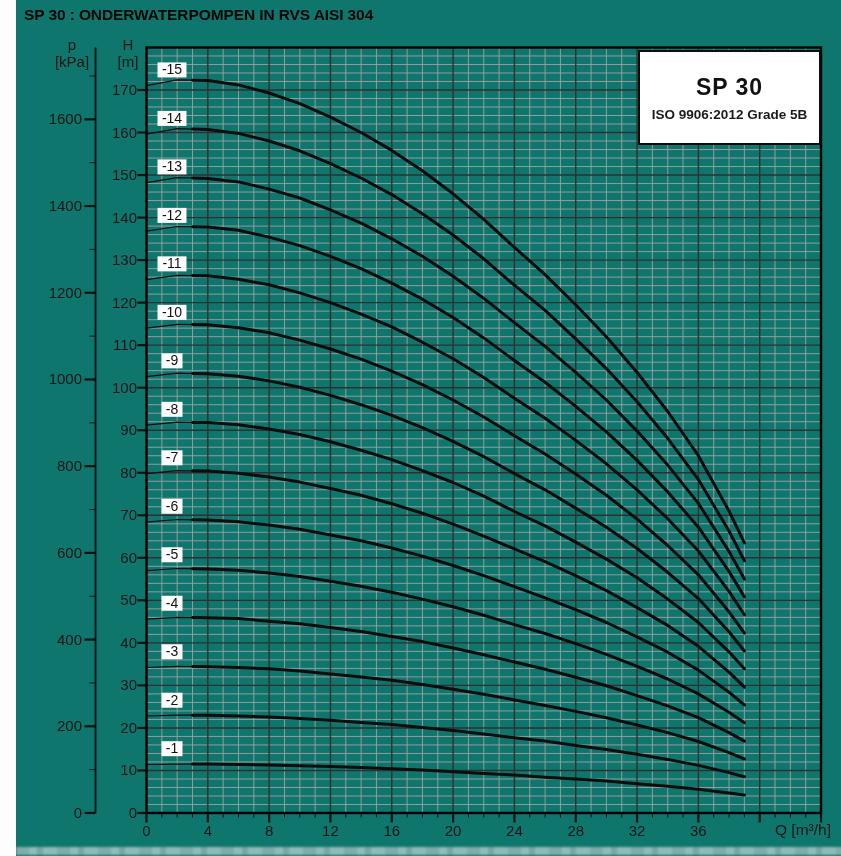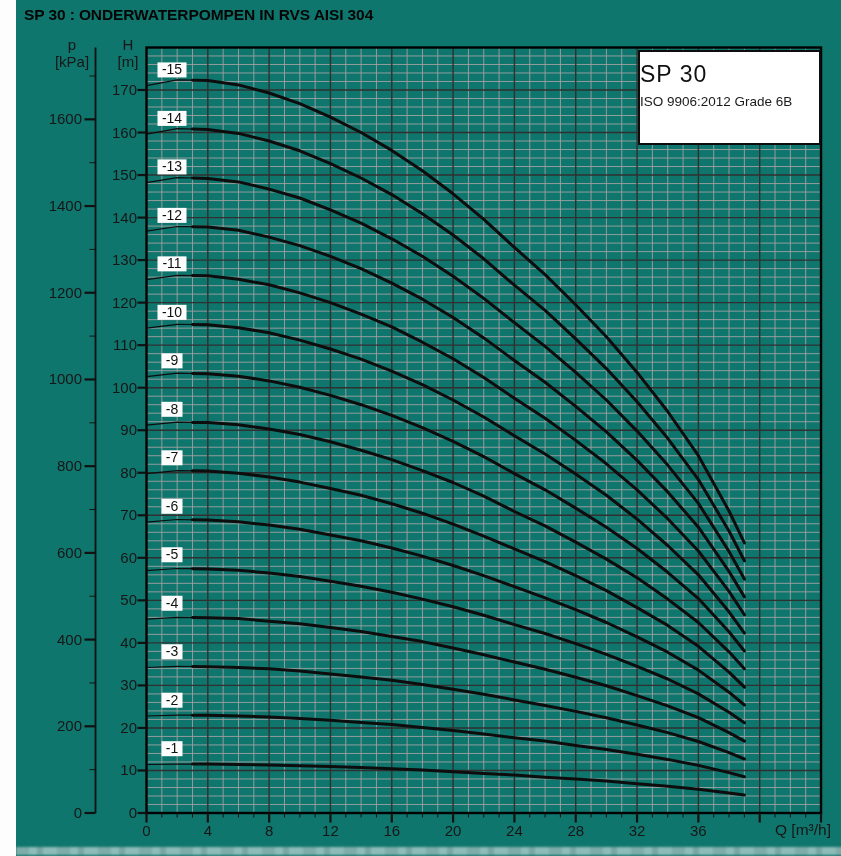--- a/index.html
+++ b/index.html
@@ -4,21 +4,21 @@
 <style>
   html,body{margin:0;padding:0;background:#fdfdfd;}
   .page{position:relative;width:841px;height:856px;background:#0f766e;overflow:hidden;
         font-family:"Liberation Sans",sans-serif;color:#161616;margin-left:16px;}
   .title{position:absolute;left:8px;top:6px;font-size:15.5px;font-weight:bold;letter-spacing:-0.1px;color:#050505;}
   #chart-svg{position:absolute;left:0;top:0;}
   .axis-header{position:absolute;top:36px;text-align:center;font-size:15px;line-height:17px;color:#161616;}
   .p-header{left:28px;width:56px;}
   .h-header{left:86px;width:52px;}
   .infobox{position:absolute;left:622px;top:50px;width:183px;height:95px;background:#fff;
-           border:2.5px solid #0d0d0d;box-sizing:border-box;padding-top:9px;}
+           border:2.5px solid #0d0d0d;text-align:center;box-sizing:border-box;padding-top:22px;font-weight:bold;}
   .infobox .model{font-size:23px;letter-spacing:1px;color:#111;}
   .infobox .freq{font-size:17px;margin-top:5px;color:#161616;}
   .infobox .standard{font-size:13.5px;margin-top:6px;color:#1a1a1a;}
   .q-label{position:absolute;left:759px;top:821px;font-size:15.5px;color:#161616;}
   .scan-artifact{position:absolute;left:0;top:847px;width:841px;height:8px;opacity:.55;filter:blur(1px);
       background:repeating-linear-gradient(90deg,#d9d9d9 0 13px,#f7f7f7 13px 21px,#cfcfcf 21px 27px,#f5f5f5 27px 41px);}
 </style>
 </head>
 <body>
 
@@ -346,19 +346,19 @@
       <rect x="145.5" y="692.7207999999999" width="21" height="15" fill="#fdfdfd"></rect>
       <text x="156" y="704.7207999999999" text-anchor="middle" font-size="14" fill="#111">-2</text>
       <path d="M130.5 764.5 L161.2 764.1 L176.5 764.1" fill="none" stroke="#0d0d0d" stroke-width="1.2" stroke-linejoin="round"></path>
       <path d="M176.5 764.1 L191.8 764.1 L222.5 764.5 L253.1 764.9 L283.8 765.8 L314.5 766.6 L345.1 767.5 L375.8 768.8 L406.4 770.0 L437.1 771.7 L467.8 773.4 L498.4 775.1 L529.1 777.3 L559.7 779.0 L590.4 781.1 L621.1 783.7 L651.7 786.2 L682.4 789.2 L713.0 793.0 L728.4 795.1" fill="none" stroke="#0d0d0d" stroke-width="3" stroke-linecap="round" stroke-linejoin="round"></path>
       <rect x="145.5" y="741.205" width="21" height="15" fill="#fdfdfd"></rect>
       <text x="156" y="753.205" text-anchor="middle" font-size="14" fill="#111">-1</text>
     </svg>
 
   <div class="infobox">
     <div class="model">SP 30</div>
-    <div class="standard">ISO 9906:2012 Grade 6B</div>
+    <div class="standard">ISO 9906:2012 Grade 5B</div>
   </div>
 
   <div class="q-label">Q [m³/h]</div>
 
   <div class="scan-artifact"></div>
 </div>
 
 </body></html>

